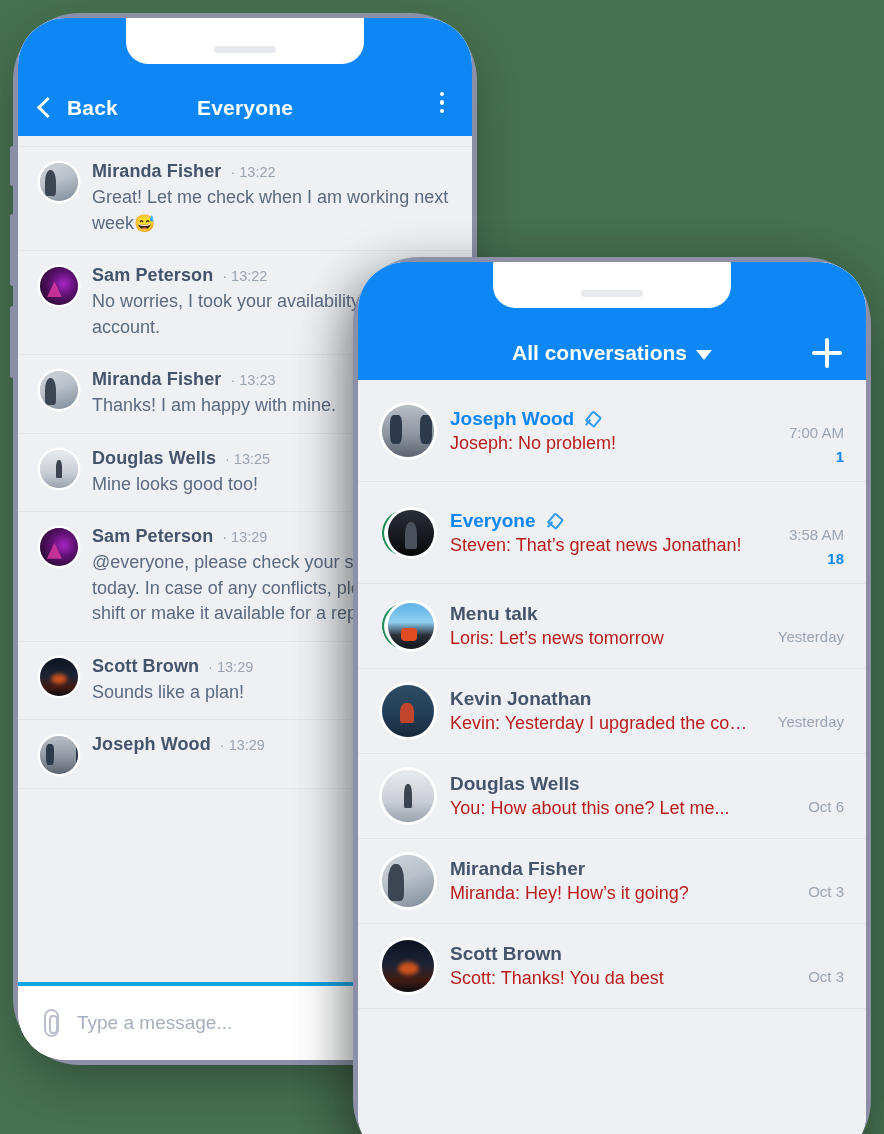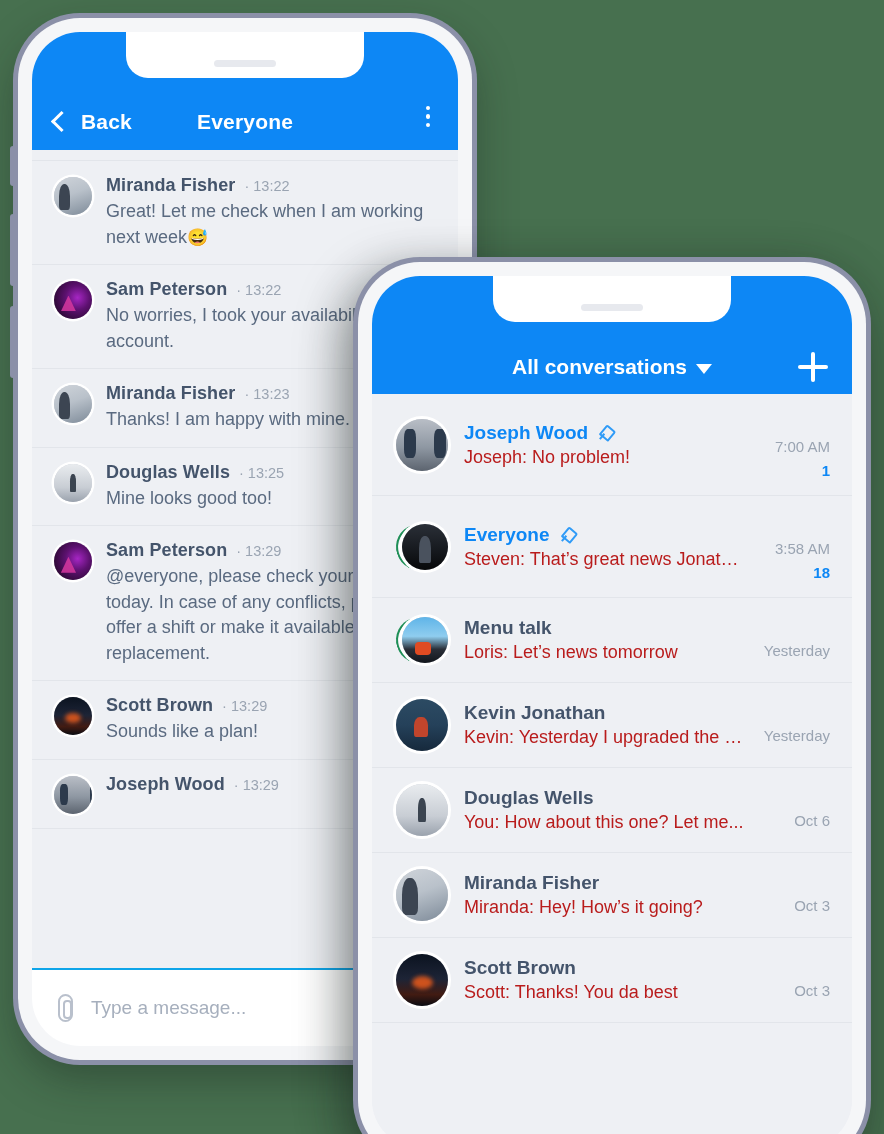--- a/index.html
+++ b/index.html
@@ -14,21 +14,20 @@
     font-family: "Liberation Sans", sans-serif;
     background: #47704f;
     position: relative;
   }
 
   
   .phone {
     position: absolute;
     background: #f5f6f8;
     border-radius: 62px;
-    padding: 14px;
   }
 
   .phone-body {
     position: relative;
     width: 100%;
     height: 100%;
     background: #ffffff;
     border-radius: 48px;
     overflow: hidden;
   }
@@ -256,21 +255,21 @@
 
   
   .input-bar {
     flex: 0 0 auto;
     height: 78px;
     background: #ffffff;
     display: flex;
     align-items: center;
     gap: 18px;
     padding: 0 26px;
-    border-top: 2px solid #0ea5e9;
+    border-top: 4px solid #0ea5e9;
   }
   .clip-icon {
     flex: 0 0 auto;
     width: 15px;
     height: 28px;
     border: 2.5px solid #b9c0cc;
     border-radius: 9px;
     position: relative;
   }
   .clip-icon::after {

